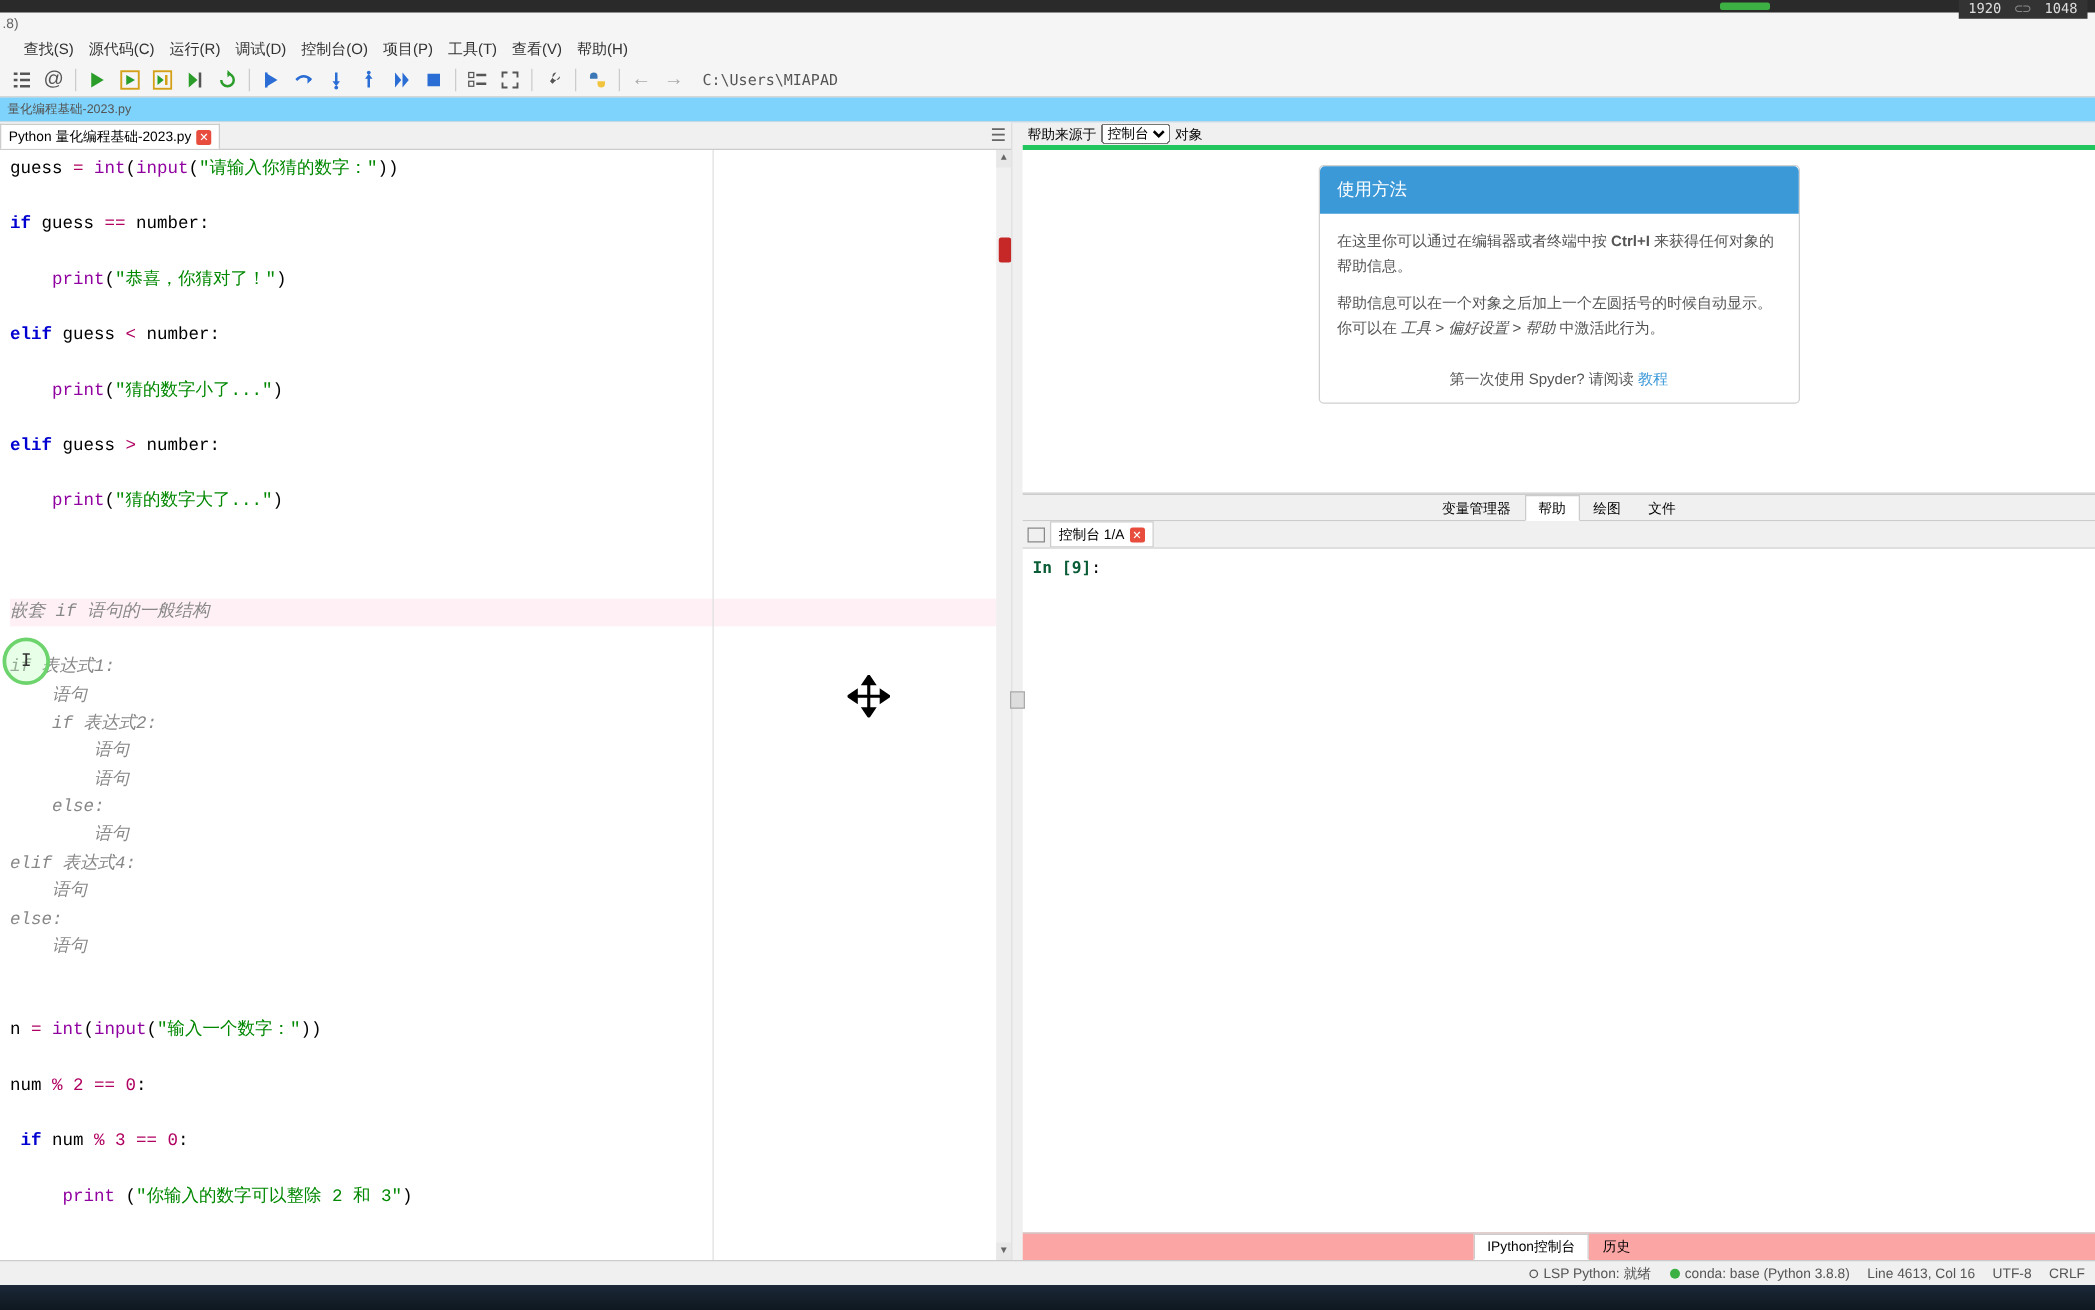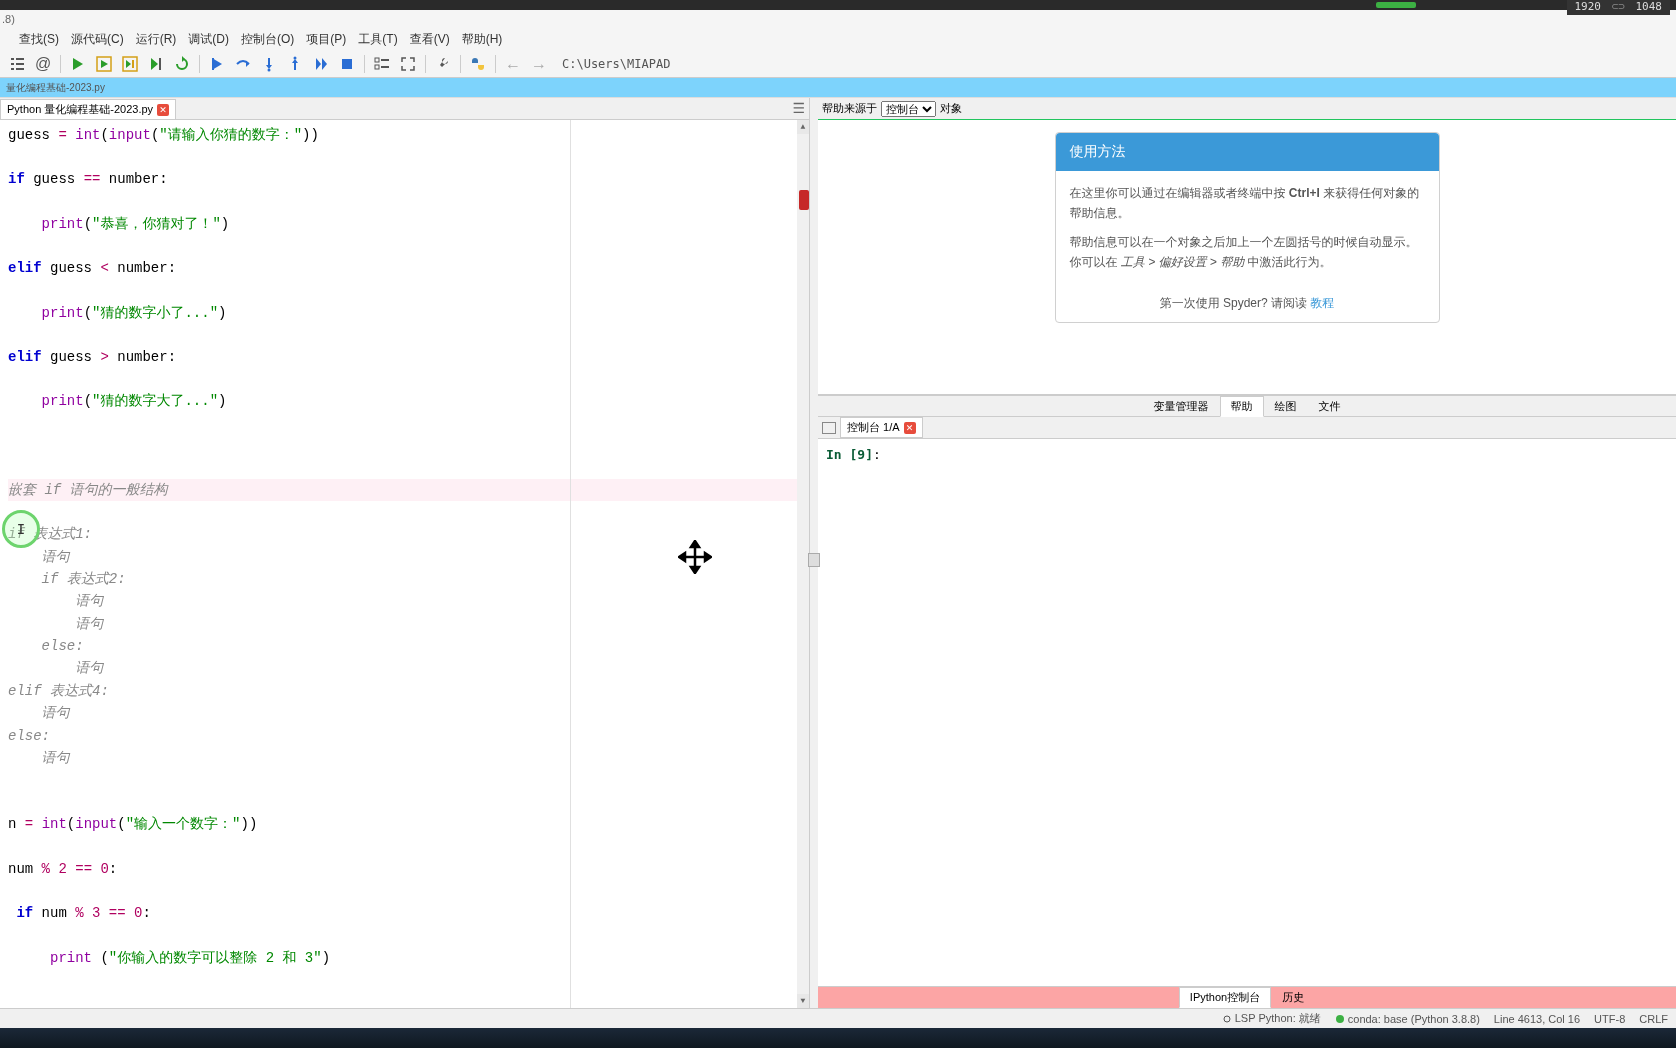--- a/index.html
+++ b/index.html
@@ -271,21 +271,21 @@
 
 .right-panel {
   flex: 1;
   display: flex;
   flex-direction: column;
 }
 
 .help-toolbar {
   height: 22px;
   background: #f0f0f0;
-  border-bottom: 1px solid #22c55e;
+  border-bottom: 4px solid #22c55e;
   display: flex;
   align-items: center;
   padding: 0 4px;
   font-size: 11px;
 }
 .help-toolbar select {
   font-size: 11px;
   margin: 0 4px;
 }
 

